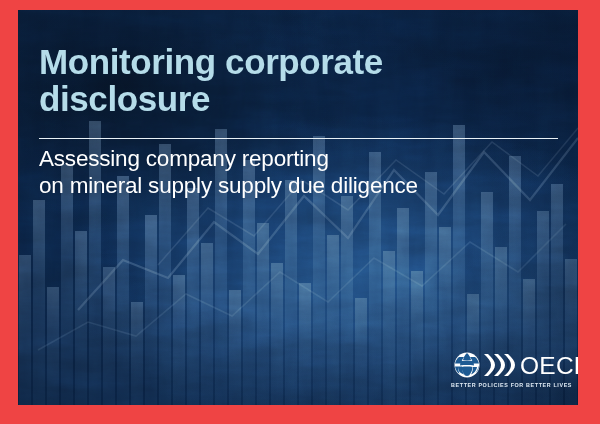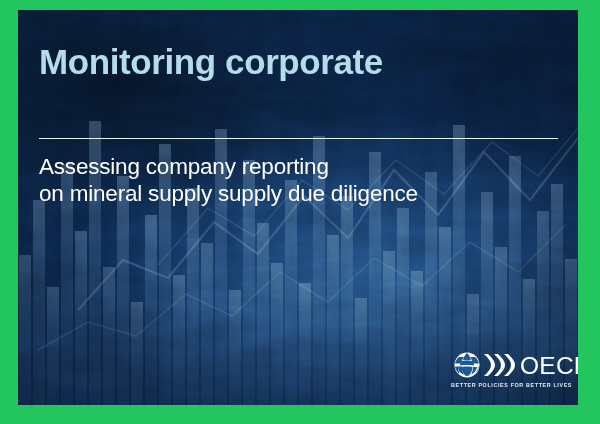--- a/index.html
+++ b/index.html
@@ -11,21 +11,21 @@
     width: 600px;
     height: 424px;
     overflow: hidden;
     font-family: "Liberation Sans", sans-serif;
   }
 
   #page {
     position: relative;
     width: 600px;
     height: 424px;
-    background: #22c55e;
+    background: #ef4444;
   }
 
   
   #cover {
     position: absolute;
     left: 18px;
     top: 10px;
     width: 560px;
     height: 395px;
     overflow: hidden;
@@ -126,21 +126,21 @@
     left: 21px;
     top: 128px;
     width: 519px;
     height: 1px;
     background: #e8f1f6;
   }
 
   #subtitle {
     position: absolute;
     left: 21px;
-    top: 143px;
+    top: 135px;
     width: 500px;
     color: #ffffff;
     font-size: 22.5px;
     font-weight: normal;
     line-height: 27px;
     letter-spacing: -0.2px;
   }
   #subtitle .sline { display: block; white-space: pre; }
 
   
@@ -255,20 +255,21 @@
       </defs>
       <rect width="560" height="395" filter="url(#grunge2)"></rect>
     </svg>
 
     <div class="vignette"></div>
 
     <div class="content">
 
       <div id="title">
         <span class="tline">Monitoring corporate</span>
+        <span class="tline">disclosure</span>
       </div>
 
       <div id="rule"></div>
 
       <div id="subtitle">
         <span class="sline">Assessing company reporting</span>
         <span class="sline">on mineral supply supply due diligence</span>
       </div>
 
       <div id="logo">

